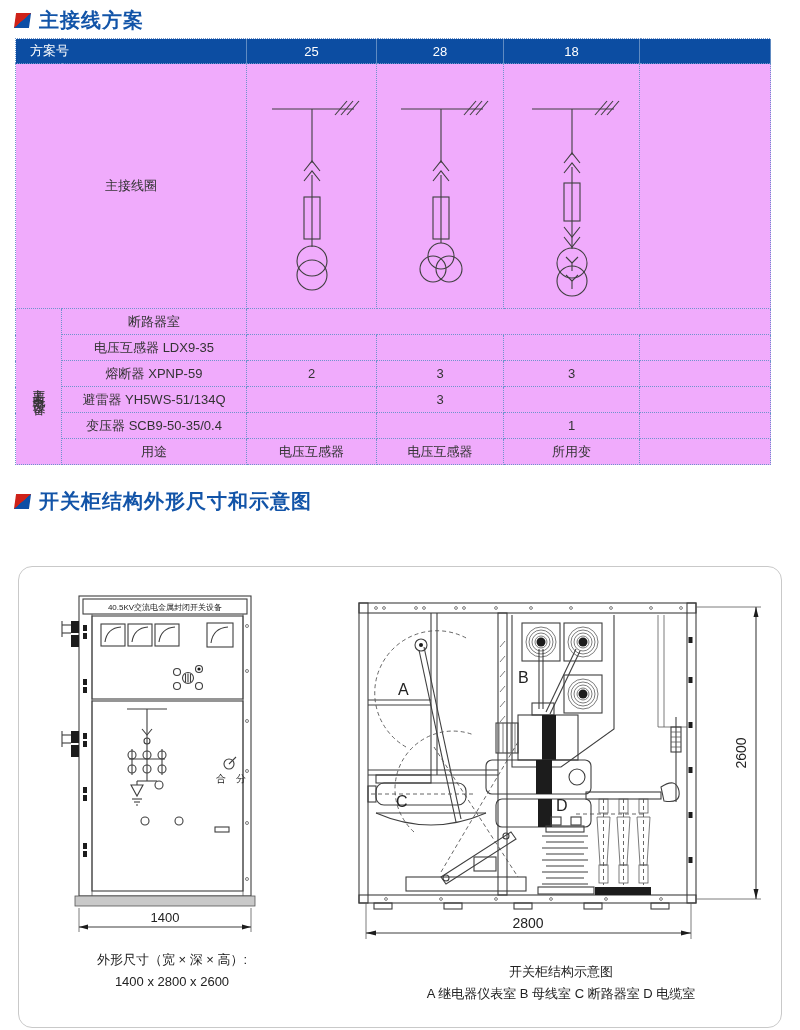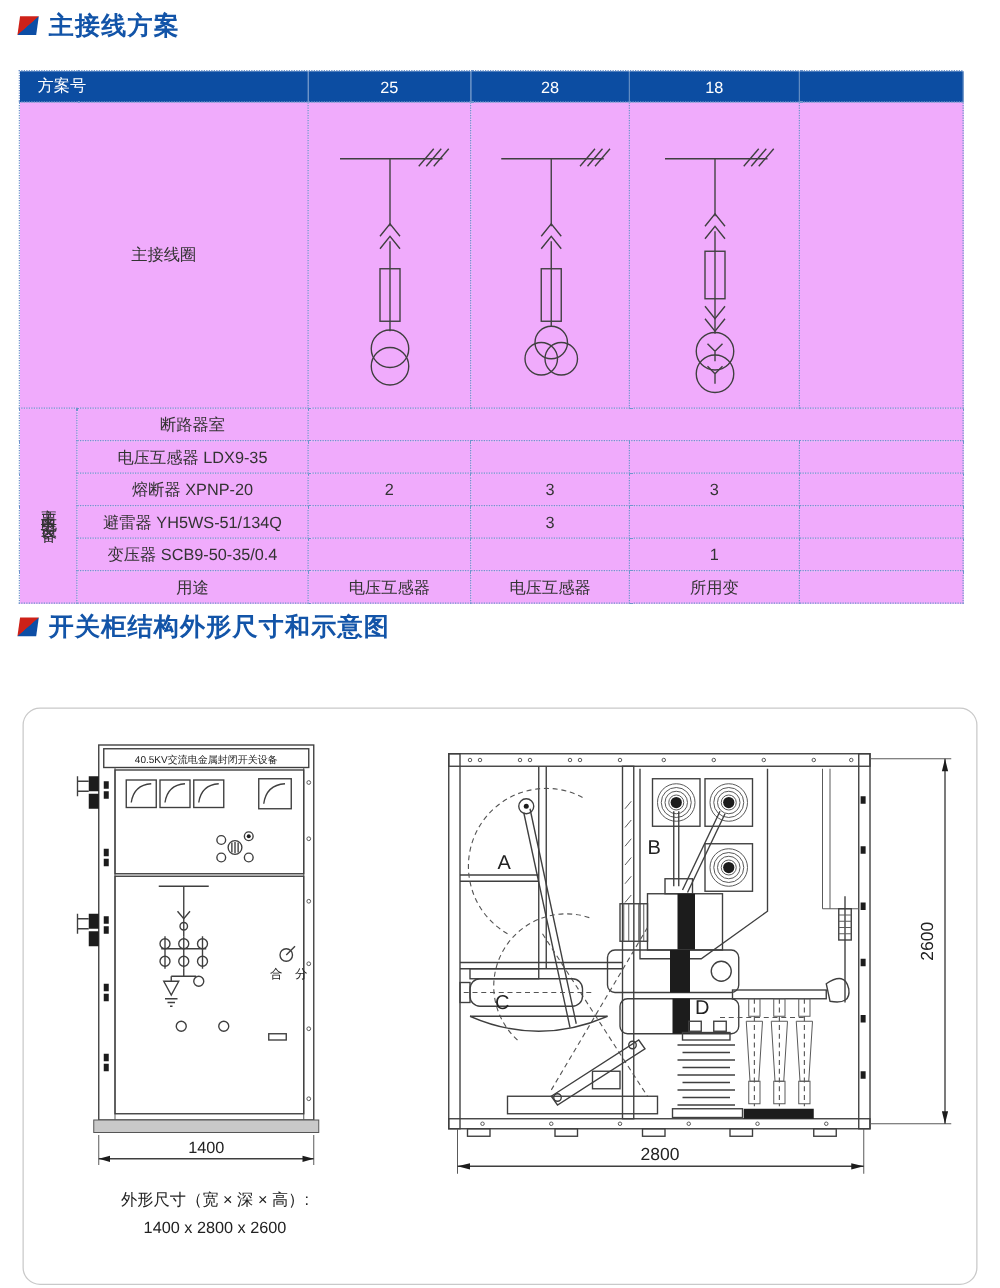--- a/index.html
+++ b/index.html
@@ -7,21 +7,21 @@
   body { width:800px; height:1030px; position:relative; font-family:"Liberation Sans","DejaVu Sans",sans-serif; color:#333; }
 
   .section-title { position:absolute; left:15px; display:flex; align-items:center; gap:9px; }
   .title-icon { width:15px; height:15px; flex:0 0 15px;
     background:linear-gradient(to bottom right,#ce2118 49%,#0d4ea5 51%);
     transform:skewX(-8deg); }
   .section-title h2 { margin:0; font-size:20px; font-weight:bold; color:#1254a8; letter-spacing:1px; }
   #title1 { top:7px; }
   #title2 { top:488px; }
 
-  table.scheme { position:absolute; left:15px; top:56px; width:755px;
+  table.scheme { position:absolute; left:15px; top:38px; width:755px;
     border-collapse:collapse; table-layout:fixed; font-size:13px; }
   table.scheme th { background:#0c4da2; color:#fff; font-weight:normal; height:25px;
     border-right:1px solid rgba(255,255,255,.35); }
   table.scheme th.first { text-align:left; padding-left:14px; }
   table.scheme td { background:#f0abfc; border:1px dotted #6f94cc; color:#333;
     text-align:center; vertical-align:middle; padding:0; }
   table.scheme { border:1px dotted #6f94cc; }
   tr.diagram-row td { height:245px; }
   tr.body-row td { height:26px; }
   td.rowlabel { text-align:left; padding-left:12px; }
@@ -137,21 +137,21 @@
       <td colspan="4"></td>
     </tr>
     <tr class="body-row">
       <td class="rowlabel">电压互感器 LDX9-35</td>
       <td></td>
       <td></td>
       <td></td>
       <td></td>
     </tr>
     <tr class="body-row">
-      <td class="rowlabel">熔断器 XPNP-20</td>
+      <td class="rowlabel">熔断器 XPNP-59</td>
       <td>2</td>
       <td>3</td>
       <td>3</td>
       <td></td>
     </tr>
     <tr class="body-row">
       <td class="rowlabel">避雷器 YH5WS-51/134Q</td>
       <td></td>
       <td>3</td>
       <td></td>
@@ -481,13 +481,17 @@
       <polygon class="blk" points="410,30 407.5,40 412.5,40"></polygon>
       <polygon class="blk" points="410,322 407.5,312 412.5,312"></polygon>
       <text x="0" y="0" font-size="14" text-anchor="middle" transform="translate(400,176) rotate(-90)">2600</text>
     </g>
   </svg>
 
   <div class="caption" id="caption-left">
     <div>外形尺寸（宽 × 深 × 高）:</div>
     <div>1400 x 2800 x 2600</div>
   </div>
+  <div class="caption" id="caption-right">
+    <div>开关柜结构示意图</div>
+    <div>A 继电器仪表室  B 母线室  C 断路器室  D 电缆室</div>
+  </div>
 </div>
 
 </body></html>

